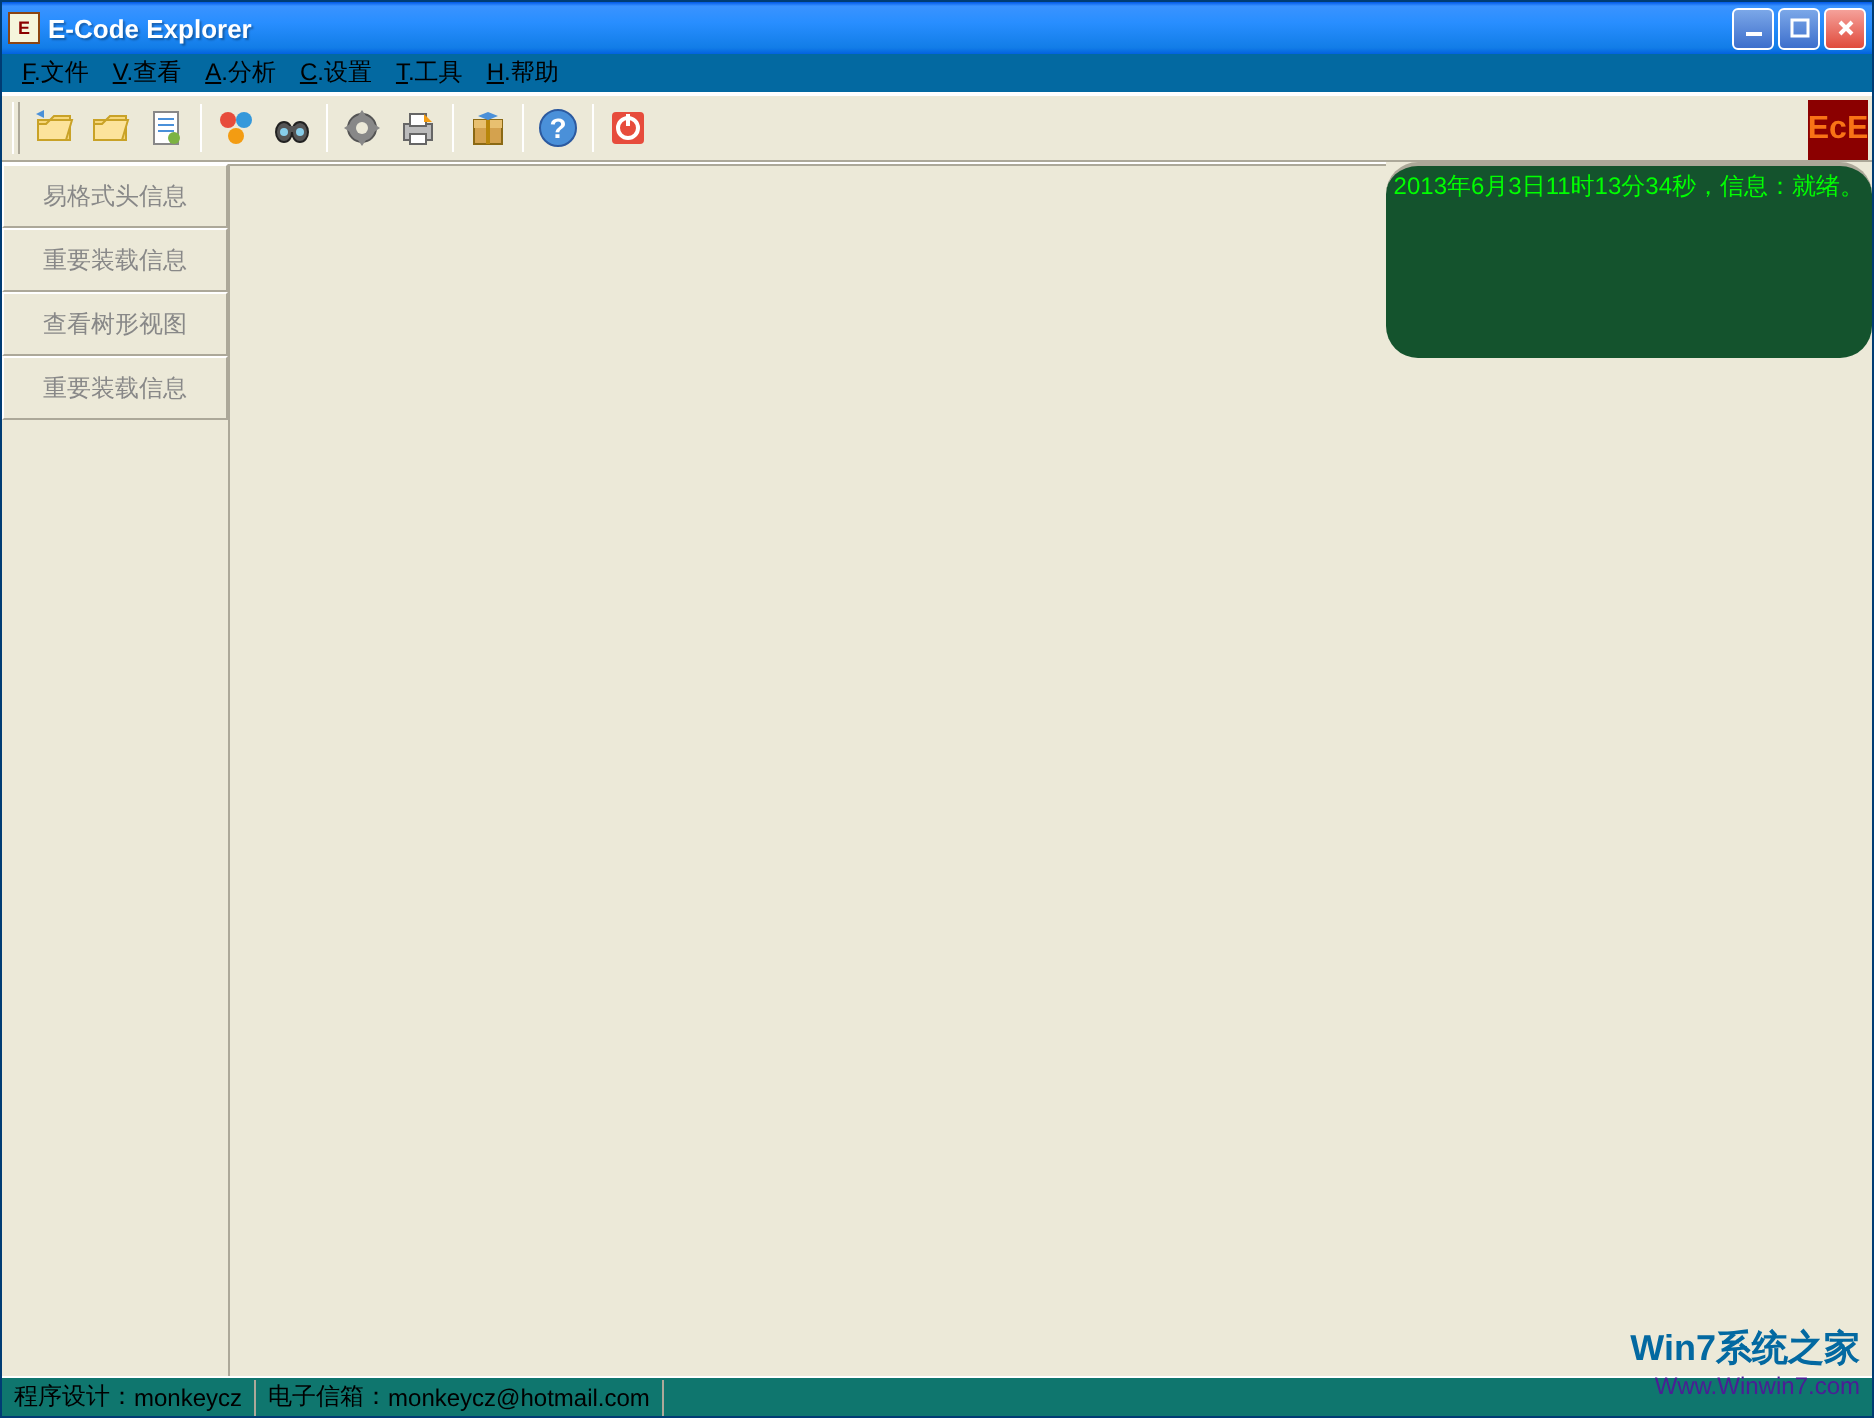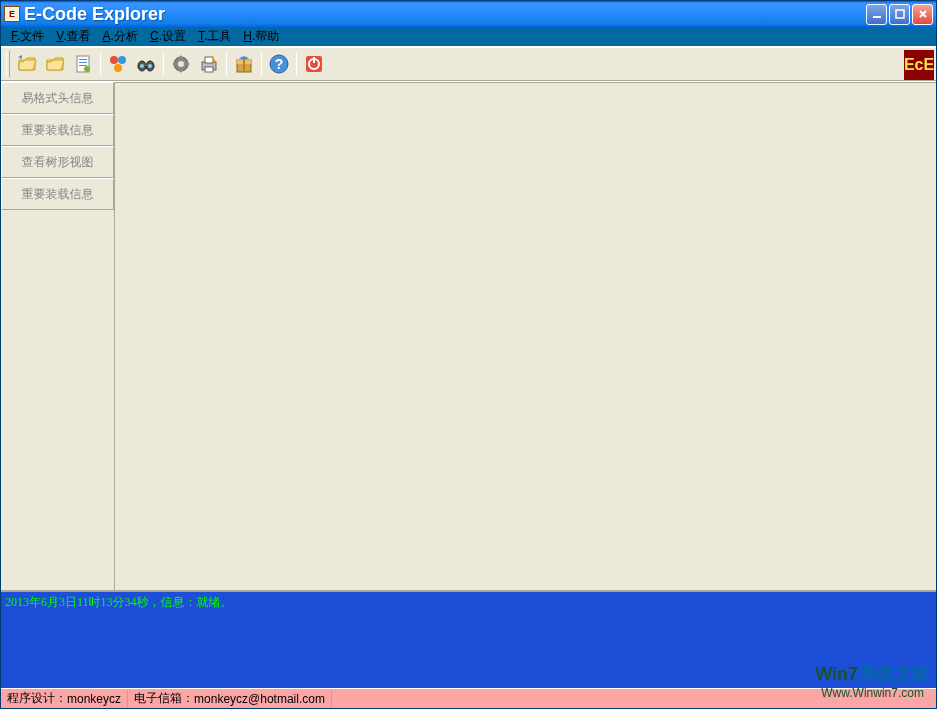--- a/index.html
+++ b/index.html
@@ -1,48 +1,48 @@
 <!DOCTYPE html>
 <html><head>
 <meta charset="utf-8">
 <style>
 * { margin: 0; padding: 0; box-sizing: border-box; }
 body { font-family: "SimSun", "宋体", Arial, sans-serif; font-size: 12px; background: #ece9d8; overflow: hidden; }
 .window { width: 937px; height: 709px; display: flex; flex-direction: column; border: 1px solid #003c74; position: relative; }
 .titlebar { height: 26px; background: linear-gradient(to bottom, #0058e6 0%, #3a93ff 8%, #288eff 40%, #127de7 88%, #0262e0 100%); display: flex; align-items: center; padding: 0 3px; color: #fff; }
 .titlebar-icon { width: 16px; height: 16px; margin-right: 4px; background: #f5f5dc; border: 1px solid #8b4513; font-size: 9px; font-weight: bold; color: #8b0000; display: flex; align-items: center; justify-content: center; }
-.titlebar-text { flex: 1; font-weight: bold; font-size: 18px; text-shadow: 1px 1px 1px rgba(0,0,0,0.3); font-family: Tahoma, Arial; }
+.titlebar-text { flex: 1; font-weight: bold; font-size: 13px; text-shadow: 1px 1px 1px rgba(0,0,0,0.3); font-family: Tahoma, Arial; }
 .win-btns { display: flex; gap: 2px; }
 .win-btn { width: 21px; height: 21px; border-radius: 3px; border: 1px solid #fff; display: flex; align-items: center; justify-content: center; font-family: Arial; font-weight: bold; cursor: pointer; }
 .win-min, .win-max { background: linear-gradient(to bottom, #7ba7e8, #3d6fcc); color: #fff; }
 .win-close { background: linear-gradient(to bottom, #f5a19a, #e04b3c); color: #fff; }
 .menubar { height: 20px; background: #0369a1; display: flex; align-items: center; padding: 0 4px; border-bottom: 1px solid #fff; }
 .menu-item { padding: 2px 6px; cursor: pointer; }
 .menu-item u { text-decoration: underline; }
 .toolbar { height: 34px; background: #ece9d8; border-top: 1px solid #fff; border-bottom: 1px solid #aca899; display: flex; align-items: center; padding: 0 2px; position: relative; }
 .tool-grip { width: 4px; height: 26px; border-left: 1px solid #fff; border-right: 1px solid #aca899; margin: 0 3px; }
 .tool-btn { width: 28px; height: 28px; display: flex; align-items: center; justify-content: center; cursor: pointer; border: 1px solid transparent; }
 .tool-sep { width: 1px; height: 24px; background: #aca899; margin: 0 3px; border-right: 1px solid #fff; }
-.logo-right { position: absolute; right: 2px; top: 2px; width: 30px; height: 30px; background: #8b0000; color: #fde047; font-weight: bold; font-size: 16px; display: flex; align-items: center; justify-content: center; font-family: Arial; }
-.main-area { flex: 1; display: flex; flex-direction: column; background: #ece9d8; font-family: Liberation Serif, serif; }
+.logo-right { position: absolute; right: 2px; top: 2px; width: 30px; height: 30px; background: #8b0000; color: #f97316; font-weight: bold; font-size: 16px; display: flex; align-items: center; justify-content: center; font-family: Arial; }
+.main-area { flex: 1; display: flex; flex-direction: row; background: #ece9d8; }
 .content-row { flex: 1; display: flex; border-top: 1px solid #fff; }
 .sidebar { width: 113px; background: #ece9d8; display: flex; flex-direction: column; }
 .side-btn { height: 32px; border: 1px solid #aca899; border-top: 1px solid #fff; border-left: 1px solid #fff; background: #ece9d8; display: flex; align-items: center; justify-content: center; color: #888; cursor: pointer; margin: 0; }
 .content-panel { flex: 1; background: #ece9d8; border-left: 1px solid #aca899; border-top: 1px solid #aca899; }
-.console { height: 98px; background: #1d4ed8; color: #0f0; padding: 2px 4px; font-size: 12px; overflow-y: scroll; border-top: 2px solid #aca899; }
+.console { height: 98px; background: #14532d; color: #0f0; padding: 2px 4px; font-size: 12px; overflow-y: scroll; border-top: 2px solid #aca899; border-radius: 16px; }
 .console::-webkit-scrollbar { width: 16px; }
 .console::-webkit-scrollbar-track { background: #ece9d8; }
 .console::-webkit-scrollbar-thumb { background: #c8c8c8; border: 1px solid #888; }
-.statusbar { height: 20px; background: #fca5a5; display: flex; align-items: center; border-top: 1px solid #fff; }
+.statusbar { height: 20px; background: #0f766e; display: flex; align-items: center; border-top: 1px solid #fff; }
 .status-cell { padding: 0 6px; border-right: 1px solid #aca899; height: 18px; display: flex; align-items: center; }
 .watermark { position: absolute; right: 6px; bottom: 8px; text-align: right; pointer-events: none; }
 .watermark-logo { font-size: 18px; font-weight: bold; font-family: "Microsoft YaHei", Arial; }
-.watermark-logo .w7 { color: #14532d; }
+.watermark-logo .w7 { color: #0369a1; }
 .watermark-logo .rest { color: #0369a1; }
-.watermark-url { font-size: 12px; color: #14532d; font-family: Arial; text-align: center; }
+.watermark-url { font-size: 12px; color: #4c1d95; font-family: Arial; }
 svg { display: block; }
 </style>
 </head>
 <body>
 
 <div class="window">
 
   <div class="titlebar">
     <div class="titlebar-icon">E</div>
     <div class="titlebar-text">E-Code Explorer</div>

